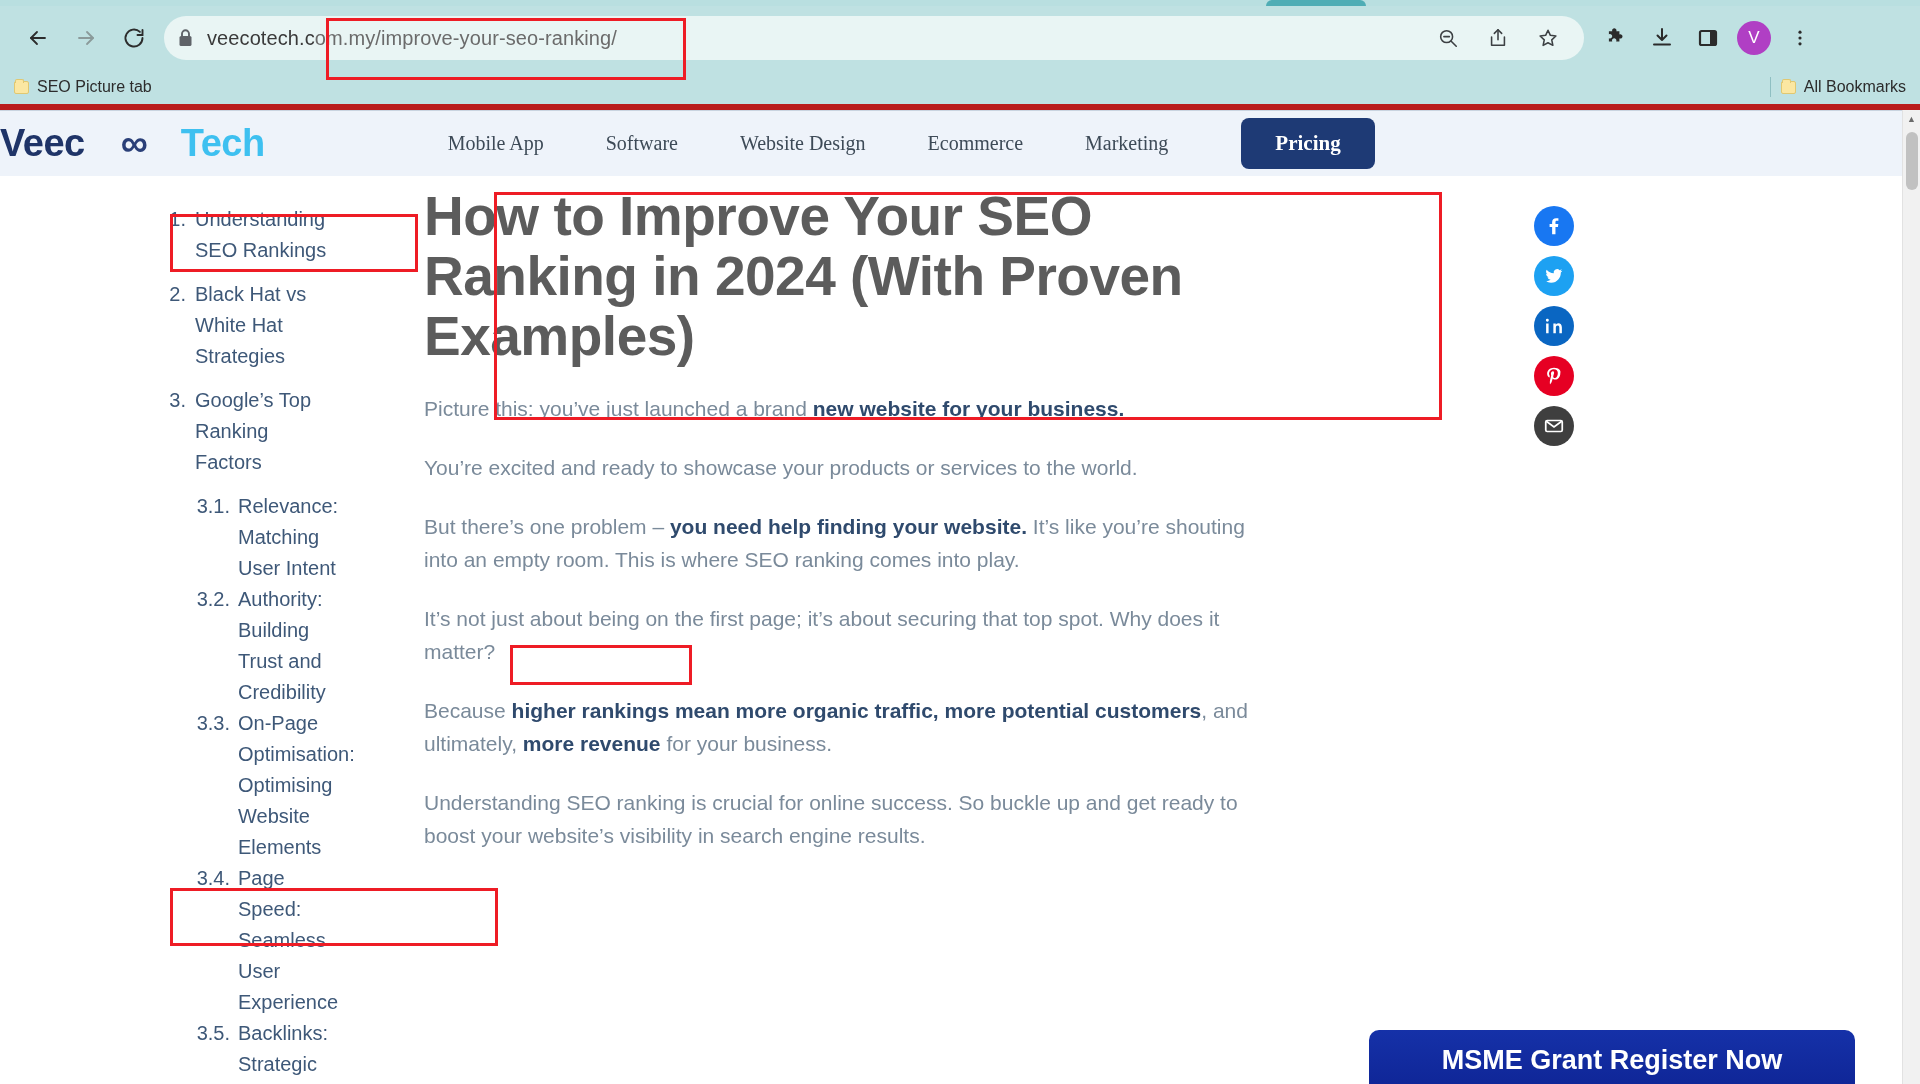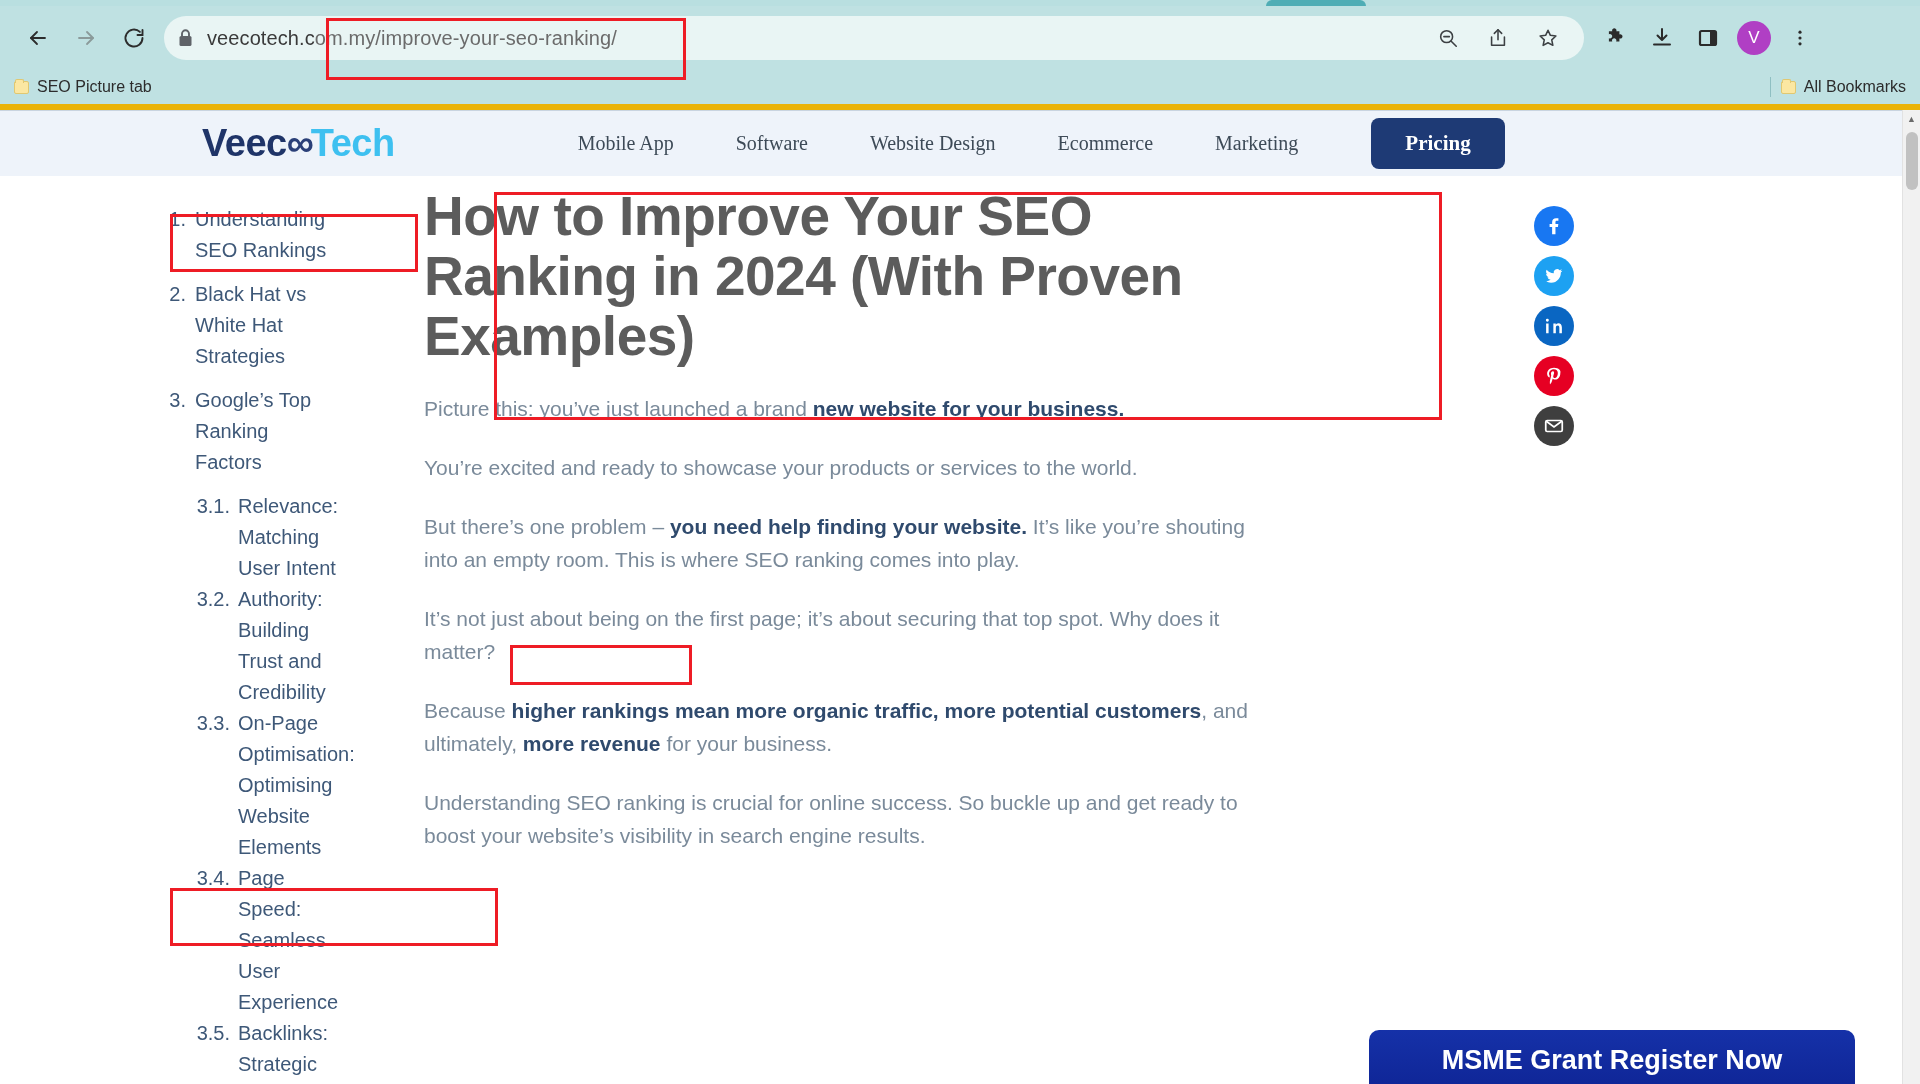--- a/index.html
+++ b/index.html
@@ -4,21 +4,21 @@
 <style>
   * { box-sizing: border-box; margin: 0; padding: 0; }
   html, body {
     width: 1920px; height: 1084px;
     overflow: hidden;
     font-family: "Liberation Sans", sans-serif;
     background: #ffffff;
   }
 
   
-  .browser { width: 1920px; height: 890px; position: relative; background:#eab308; }
+  .browser { width: 1920px; height: 890px; position: relative; background:#b91c1c; }
 
   .tabstrip {
     height: 6px; background: #b9dfe0; position: relative;
   }
   .tabstrip .tab {
     position: absolute; left: 1266px; top: 0; width: 100px; height: 6px;
     background: #4fadb5; border-radius: 6px 6px 0 0;
   }
 
   .toolbar {
@@ -85,22 +85,22 @@
     position: absolute; left: 0; top: 110px;
     width: 1920px; height: 974px; background: #fff; overflow: hidden;
   }
 
   .site-header {
     height: 66px; background: #eef3fa;
     display: flex; align-items: center;
     border-top: 1px solid #c9d4e0;
   }
   .logo {
-    margin-left: 202px; font-size: 38px; font-weight: 700;
-    letter-spacing: -0.5px; display:flex; align-items:flex-start;
+    font-size: 38px; font-weight: 700;
+    letter-spacing: -0.5px; display:flex; align-items:flex-start;gap:36px;
   }
   .logo .veec { color: #1f3468; }
   .logo .inf { color: #2a3f78; font-size: 38px; letter-spacing:-3px; }
   .logo .tech { color: #3ec0f0; font-weight: 600; }
 
   .site-nav {
     margin-left: 152px; display: flex; align-items: flex-end; gap: 0;
     font-family: "Liberation Serif", serif;
     font-size: 20px; color: #3d4a57;
   }

